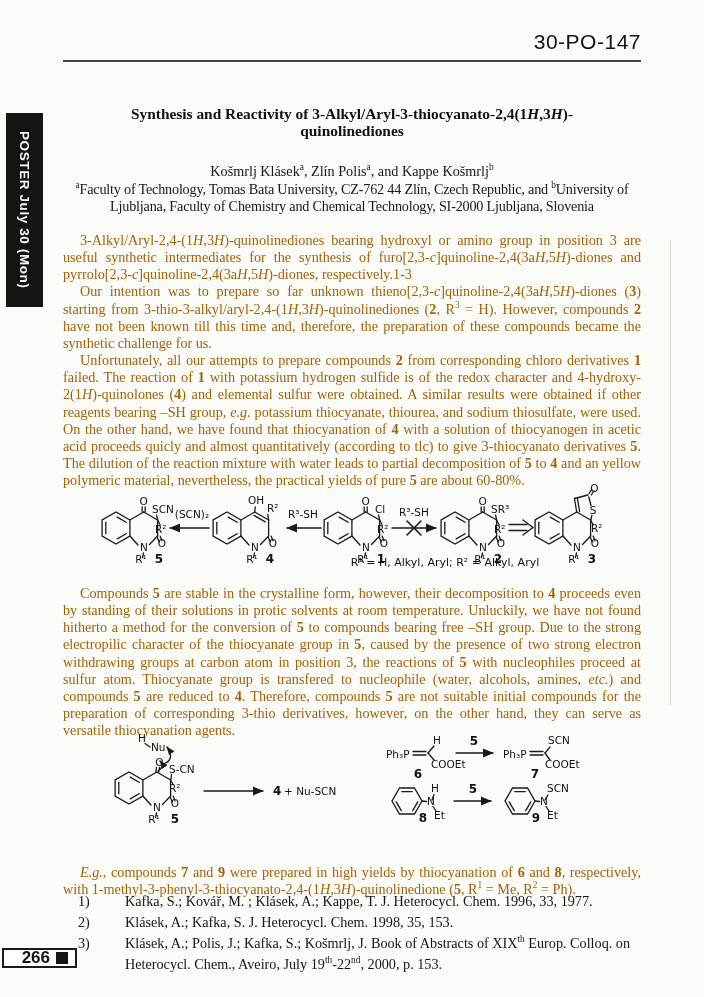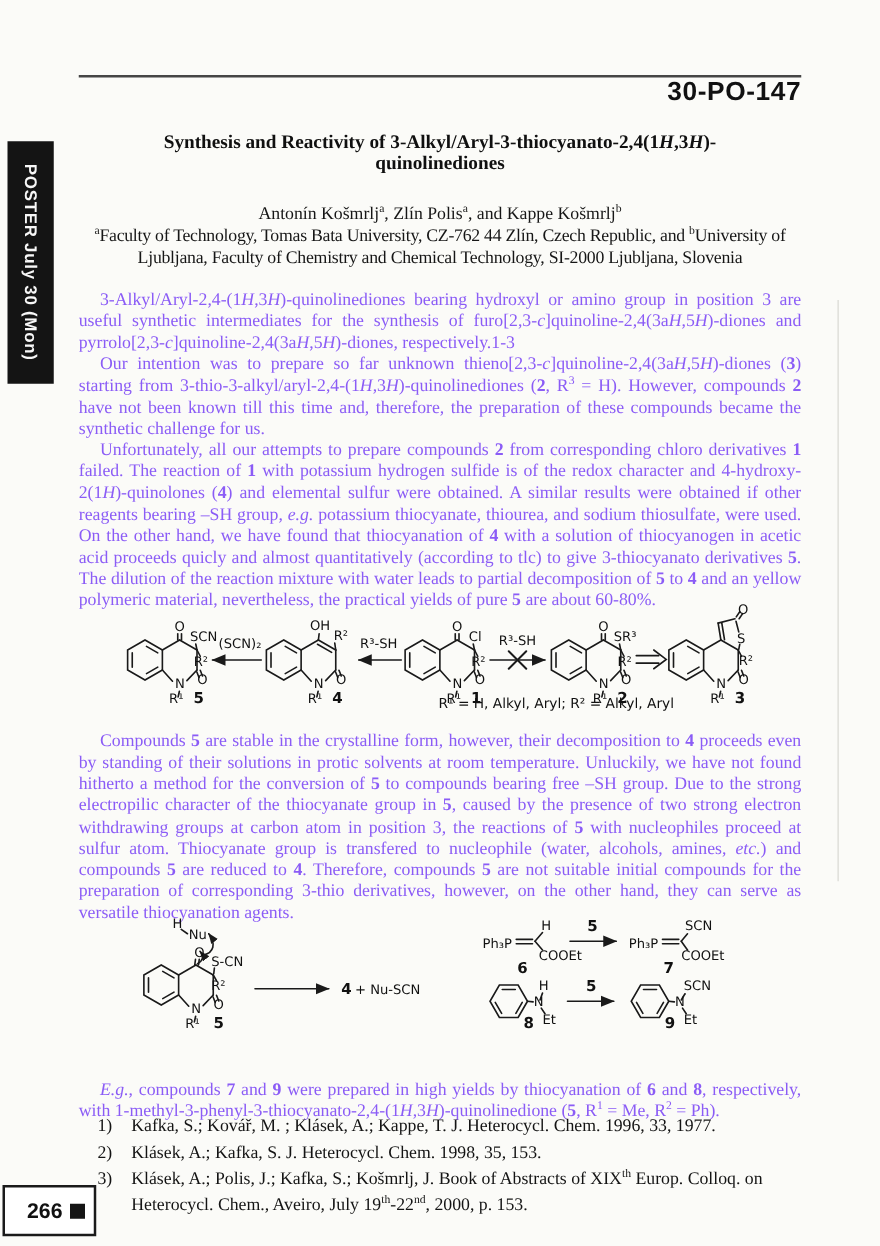--- a/index.html
+++ b/index.html
@@ -3,22 +3,22 @@
 <meta charset="utf-8">
 <style>
   html,body { margin:0; padding:0; }
   body {
     width:704px; height:997px; position:relative; overflow:hidden;
     background:#fbfbf8; color:#161616;
     font-family:"Liberation Serif", serif;
   }
   .code {
     position:absolute; top:30px; right:63px;
-    font-family:"Liberation Sans", sans-serif; font-weight:bold;
-    font-size:21px; letter-spacing:0.5px; color:#111;margin-top:32px;
+    font-family:"Liberation Sans", sans-serif; font-weight:normal;
+    font-size:21px; letter-spacing:0.5px; color:#111;
   }
   .rule { position:absolute; left:63px; top:60px; width:578px; height:2px; background:#454545; }
   .side-tab {
     position:absolute; left:6px; top:113px; width:37px; height:194px;
     background:#141414; color:#f7f7f7;
     writing-mode:vertical-rl;
     display:flex; align-items:center; justify-content:center;
     font-family:"Liberation Sans", sans-serif; font-weight:bold;
     font-size:13.5px; letter-spacing:0.6px;
   }
@@ -26,34 +26,34 @@
     position:absolute; left:63px; top:105px; width:578px; text-align:center;
     font-weight:bold; font-size:15.4px; line-height:17px; color:#101010;
   }
   .authors { position:absolute; left:63px; top:163px; width:578px; text-align:center; font-size:14.2px; }
   .affil {
     position:absolute; left:59px; top:181px; width:586px; text-align:center;
     font-size:14.2px; line-height:17.2px; letter-spacing:-0.2px;
   }
   .body-block {
     position:absolute; left:63px; width:578px;
-    font-size:14.2px; line-height:17.15px; text-align:justify; color:#8b5cf6;
+    font-size:14.2px; line-height:17.15px; text-align:justify; color:#a16207;
   }
   #blk1 { top:232px; } #blk2 { top:585px; } #blk3 { top:864px; }
   .body-block p { margin:0; text-indent:17px; }
   .ack { text-indent:32px; }
   .refs {
     position:absolute; left:78px; top:891px; width:566px;
     font-size:14.2px; line-height:21px; color:#141414;
   }
   .ref { display:flex; }
   .ref .num { width:27px; flex:none; }
-  .ref .txt { flex:1; }
+  .ref .txt { flex:1;margin-left:20px; }
   .pagebox {
-    position:absolute; left:2px; top:948px; width:75px; height:41px;
+    position:absolute; left:2px; top:948px; width:75px; height:20px;
     border:2px solid #1a1a1a; background:#fff; box-sizing:border-box;
     display:flex; align-items:center; justify-content:flex-end; gap:6px; padding-right:7px;
     font-family:"Liberation Sans", sans-serif; font-weight:bold; font-size:17px; color:#111;
   }
   .sq { width:12px; height:12px; background:#151515; }
   .sup { vertical-align:super; font-size:0.66em; line-height:0; }
   .scheme { position:absolute; left:57px; }
   #scheme1 { top:474px; } #scheme2 { top:733px; }
   svg text {
     font-family:"DejaVu Sans","Liberation Sans",sans-serif;
@@ -66,21 +66,21 @@
   .scanline { position:absolute; left:670px; top:240px; width:1px; height:465px; background:#dadad4; }
 </style>
 </head>
 <body>
 
 <div class="code">30-PO-147</div>
 <div class="rule"></div>
 <div class="side-tab">POSTER July 30 (Mon)</div>
 
 <div class="title"><span>Synthesis and Reactivity of 3-Alkyl/Aryl-3-thiocyanato-2,4(1</span><span style="font-style: italic;">H</span><span>,3</span><span style="font-style: italic;">H</span><span>)-</span><br><span>quinolinediones</span></div>
-<div class="authors"><span>Antonín Košmrlj</span><span class="sup">a</span><span>, Zlín Polis</span><span class="sup">a</span><span>, and Kappe Košmrlj</span><span class="sup">b</span></div>
+<div class="authors"><span>Košmrlj Klásek</span><span class="sup">a</span><span>, Zlín Polis</span><span class="sup">a</span><span>, and Kappe Košmrlj</span><span class="sup">b</span></div>
 <div class="affil"><span class="sup">a</span><span>Faculty of Technology, Tomas Bata University, CZ-762 44 Zlín, Czech Republic, and </span><span class="sup">b</span><span>University of Ljubljana, Faculty of Chemistry and Chemical Technology, SI-2000 Ljubljana, Slovenia</span></div>
 
 <div class="body-block" id="blk1">
   <p><span>3-Alkyl/Aryl-2,4-(1</span><span style="font-style: italic;">H</span><span>,3</span><span style="font-style: italic;">H</span><span>)-quinolinediones bearing hydroxyl or amino group in position 3 are useful synthetic intermediates for the synthesis of furo[2,3-</span><span style="font-style: italic;">c</span><span>]quinoline-2,4(3a</span><span style="font-style: italic;">H</span><span>,5</span><span style="font-style: italic;">H</span><span>)-diones and pyrrolo[2,3-</span><span style="font-style: italic;">c</span><span>]quinoline-2,4(3a</span><span style="font-style: italic;">H</span><span>,5</span><span style="font-style: italic;">H</span><span>)-diones, respectively.1-3</span></p>
   <p><span>Our intention was to prepare so far unknown thieno[2,3-</span><span style="font-style: italic;">c</span><span>]quinoline-2,4(3a</span><span style="font-style: italic;">H</span><span>,5</span><span style="font-style: italic;">H</span><span>)-diones (</span><span style="font-weight: bold;">3</span><span>) starting from 3-thio-3-alkyl/aryl-2,4-(1</span><span style="font-style: italic;">H</span><span>,3</span><span style="font-style: italic;">H</span><span>)-quinolinediones (</span><span style="font-weight: bold;">2</span><span>, R</span><span class="sup">3</span><span> = H). However, compounds </span><span style="font-weight: bold;">2</span><span> have not been known till this time and, therefore, the preparation of these compounds became the synthetic challenge for us.</span></p>
   <p><span>Unfortunately, all our attempts to prepare compounds </span><span style="font-weight: bold;">2</span><span> from corresponding chloro derivatives </span><span style="font-weight: bold;">1</span><span> failed. The reaction of </span><span style="font-weight: bold;">1</span><span> with potassium hydrogen sulfide is of the redox character and 4-hydroxy-2(1</span><span style="font-style: italic;">H</span><span>)-quinolones (</span><span style="font-weight: bold;">4</span><span>) and elemental sulfur were obtained. A similar results were obtained if other reagents bearing –SH group, </span><span style="font-style: italic;">e.g.</span><span> potassium thiocyanate, thiourea, and sodium thiosulfate, were used. On the other hand, we have found that thiocyanation of </span><span style="font-weight: bold;">4</span><span> with a solution of thiocyanogen in acetic acid proceeds quicly and almost quantitatively (according to tlc) to give 3-thiocyanato derivatives </span><span style="font-weight: bold;">5</span><span>. The dilution of the reaction mixture with water leads to partial decomposition of </span><span style="font-weight: bold;">5</span><span> to </span><span style="font-weight: bold;">4</span><span> and an yellow polymeric material, nevertheless, the practical yields of pure </span><span style="font-weight: bold;">5</span><span> are about 60-80%.</span></p>
 </div>
 
 <svg id="scheme1" class="scheme" width="590" height="102" viewBox="0 0 590 102">
   <defs>

